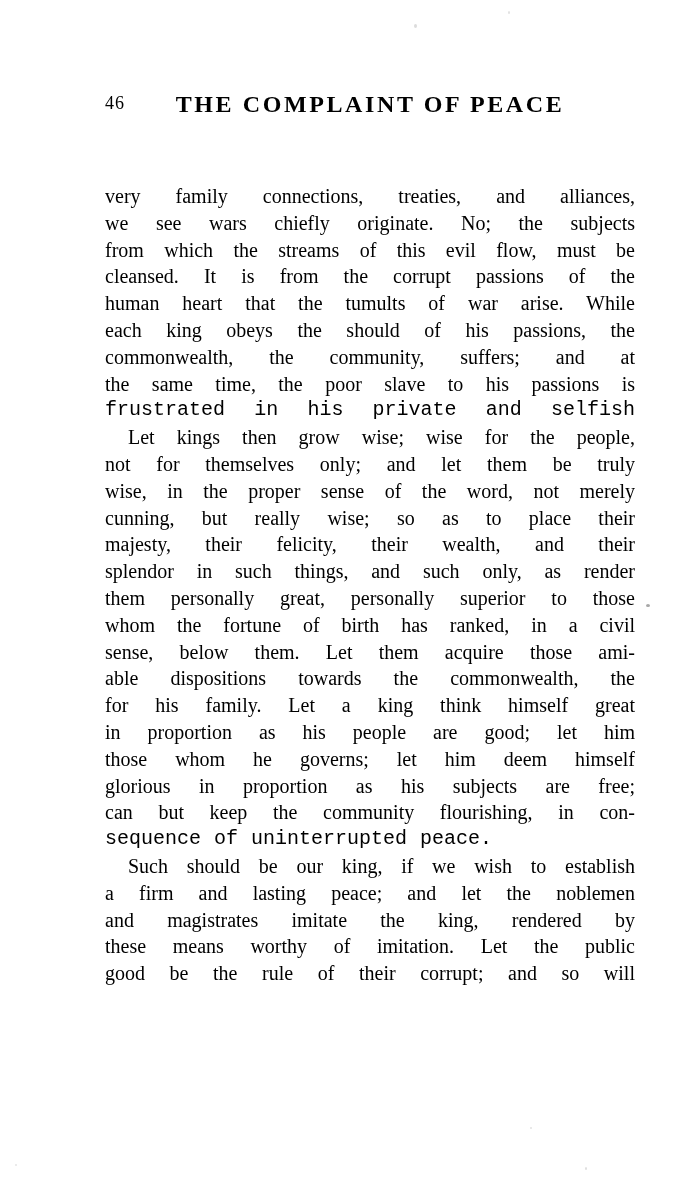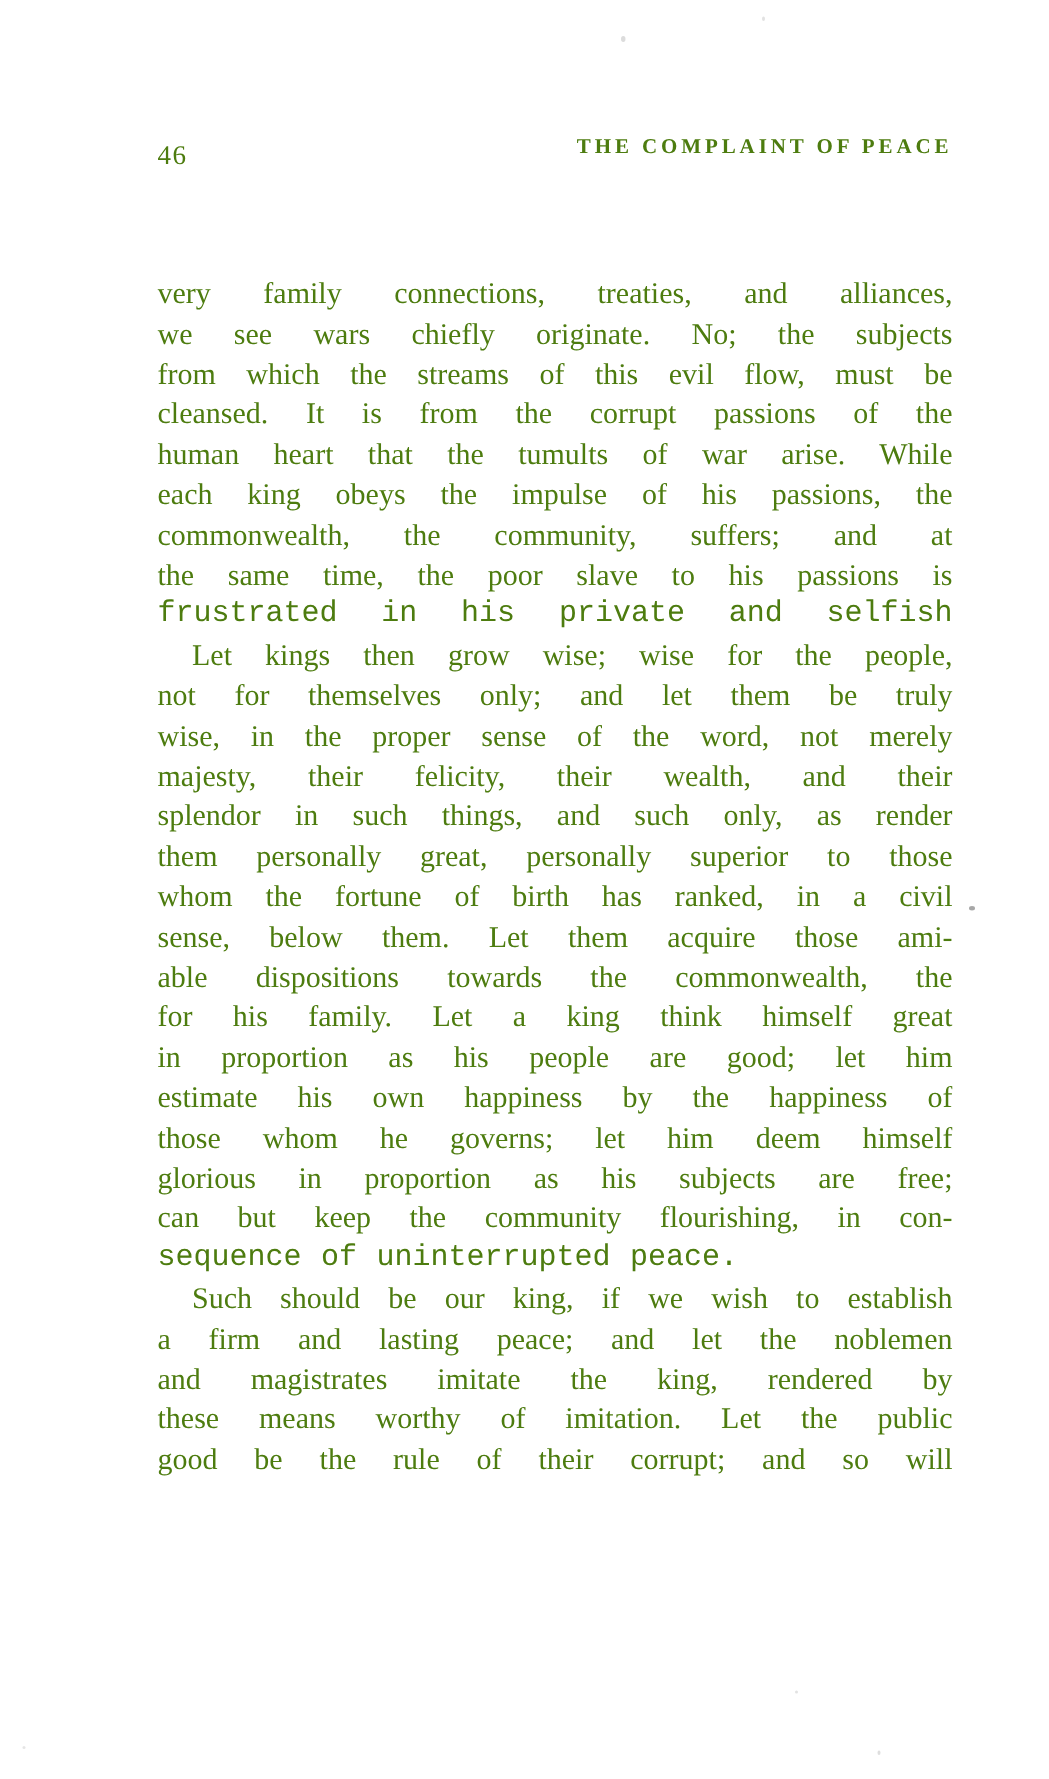--- a/index.html
+++ b/index.html
@@ -8,43 +8,43 @@
     background: #e9e9e9;
   }
   .page {
     position: relative;
     width: 699px;
     height: 1186px;
     margin: 0 auto;
     background: #ffffff;
     overflow: hidden;
     font-family: "Liberation Serif", serif;
-    color: #4d7c0f;
+    color: #000000;
   }
   .page-header {
     position: absolute;
     left: 105px;
     top: 91px;
     width: 530px;
     height: 24px;
   }
   .page-number {
     position: absolute;
     left: 0;
     top: 2px;
     font-size: 18px;
     letter-spacing: 1px;
   }
   .running-title {
     position: absolute;
     left: 0;
     right: 0;
     top: 0;
-    text-align: right;
-    font-size: 14px;
+    text-align: center;
+    font-size: 24px;
     font-weight: bold;
     letter-spacing: 2.6px;
     white-space: nowrap;
   }
   .body-text {
     position: absolute;
     left: 105px;
     top: 139px;
     width: 530px;
     font-size: 20px;
@@ -88,36 +88,36 @@
     <span class="page-number">46</span>
     <span class="running-title">THE COMPLAINT OF PEACE</span>
   </div>
 
   <div class="body-text">
     <div class="line">very family connections, treaties, and alliances,</div>
     <div class="line">we see wars chiefly originate.  No; the subjects</div>
     <div class="line">from which the streams of this evil flow, must be</div>
     <div class="line">cleansed.  It is from the corrupt passions of the</div>
     <div class="line">human heart that the tumults of war arise.  While</div>
-    <div class="line">each king obeys the impulse of his passions, the</div>
+    <div class="line">each king obeys the should of his passions, the</div>
     <div class="line">commonwealth, the community, suffers; and at</div>
     <div class="line">the same time, the poor slave to his passions is</div>
     <div class="line end">frustrated in his private and selfish purposes.</div>
     <div class="line indent">Let kings then grow wise; wise for the people,</div>
     <div class="line">not for themselves only; and let them be truly</div>
     <div class="line">wise, in the proper sense of the word, not merely</div>
+    <div class="line">cunning, but really wise; so as to place their</div>
     <div class="line">majesty, their felicity, their wealth, and their</div>
     <div class="line">splendor in such things, and such only, as render</div>
     <div class="line">them personally great, personally superior to those</div>
     <div class="line">whom the fortune of birth has ranked, in a civil</div>
     <div class="line">sense, below them.  Let them acquire those ami-</div>
     <div class="line">able dispositions towards the commonwealth, the</div>
     <div class="line">for his family.  Let a king think himself great</div>
     <div class="line">in proportion as his people are good; let him</div>
-    <div class="line">estimate his own happiness by the happiness of</div>
     <div class="line">those whom he governs; let him deem himself</div>
     <div class="line">glorious in proportion as his subjects are free;</div>
     <div class="line">can but keep the community flourishing, in con-</div>
     <div class="line end">sequence of uninterrupted peace.</div>
     <div class="line indent">Such should be our king, if we wish to establish</div>
     <div class="line">a firm and lasting peace; and let the noblemen</div>
     <div class="line">and magistrates imitate the king, rendered by</div>
     <div class="line">these means worthy of imitation.  Let the public</div>
     <div class="line">good be the rule of their corrupt; and so will</div>
   </div>

